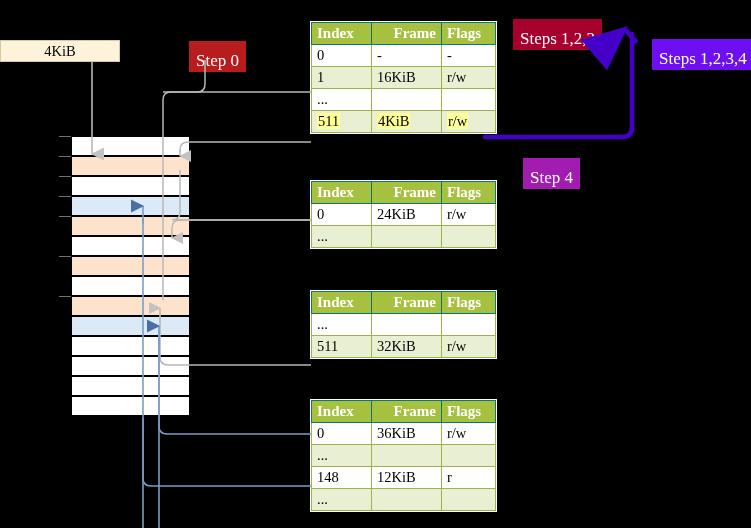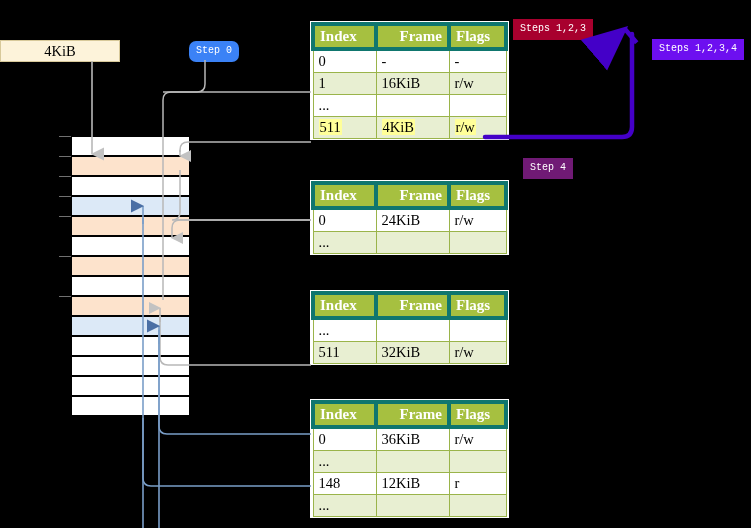--- a/index.html
+++ b/index.html
@@ -8,35 +8,35 @@
   .canvas{position:absolute;left:0;top:0;width:751px;height:528px;}
 
   
   .ptable{position:absolute;border-collapse:collapse;background:#fff;
           box-shadow:0 0 0 1px #ffffff;}
   .ptable td,.ptable th{border:1px solid #9ab44a;padding:1px 5px;
           font-size:14.5px;line-height:19px;height:19px;color:#000;
           font-family:"Liberation Serif", serif;vertical-align:middle;
           white-space:nowrap;}
   .ptable th{background:#a6c040;color:#ffffff;font-weight:bold;
-          font-size:15px;text-align:left;border:4px solid #0f766e;}
+          font-size:15px;text-align:left;border:1px solid #0f766e;}
   .ptable tr.alt td{background:#e8efd2;}
   .ptable tr.plain td{background:#ffffff;}
   .ptable td.c0{width:49px;}
   .ptable td.c1{width:59px;}
   .ptable td.c2{width:43px;}
   .ptable th.c0{width:49px;}
   .ptable th.c1{width:59px;text-align:right;}
   .ptable th.c2{width:43px;}
   .hl{background:#ffff99;padding:0 1px;}
 
   
-  .badge{position:absolute;font-size:10px;line-height:18px;
-         padding:1px 7px 2px 7px;color:#fff;white-space:nowrap;
-         font-family:Liberation Mono, monospace;}
+  .badge{position:absolute;font-size:17px;line-height:18px;
+         padding:11px 7px 2px 7px;color:#fff;white-space:nowrap;
+         font-family:Liberation Serif, serif;}
   .badge.red{background:#a8002e;}
   .badge.purple{background:#6d0ff0;margin-top:20px;}
 
   .memlabel{position:absolute;background:#fdf3da;border:1px solid #d8c99a;
          color:#000;font-size:14.5px;line-height:19px;text-align:center;
          font-family:"Liberation Serif", serif;}
 
   
   .memgrid{position:absolute;left:71px;top:136px;width:119px;height:281px;}
   .memrow{position:absolute;left:0;width:119px;height:20px;
@@ -48,24 +48,24 @@
   svg.overlay{position:absolute;left:0;top:0;width:751px;height:528px;
               pointer-events:none;}
 </style>
 </head>
 <body>
 
 <div class="canvas">
 
   <div class="memlabel" style="left:0px;top:40px;width:118px;height:20px;line-height:20px;">4KiB</div>
 
-  <div class="badge red" style="left: 189px; top: 41px; background: #3b82f6; border-radius: 7px;">Step 0</div>
+  <div class="badge red" style="left: 189px; top: 41px; background: #b91c1c;">Step 0</div>
   <div class="badge red" style="left: 513px; top: 19px; background: rgb(168, 0, 46);">Steps 1,2,3</div>
   <div class="badge purple" style="left: 652px; top: 19px; background: rgb(109, 15, 240);">Steps 1,2,3,4</div>
-  <div class="badge red" style="left: 523px; top: 158px; background: #701a75;">Step 4</div>
+  <div class="badge red" style="left: 523px; top: 158px; background: #a21caf;">Step 4</div>
 
   <div class="memgrid" id="memgrid" style="left: 71px; top: 136px; width: 119px;">
       <div class="memrow" style="top: 0px;"></div>
       <div class="memrow orange" style="top: 20px;"></div>
       <div class="memrow" style="top: 40px;"></div>
       <div class="memrow blue" style="top: 60px;"></div>
       <div class="memrow orange" style="top: 80px;"></div>
       <div class="memrow" style="top: 100px;"></div>
       <div class="memrow orange" style="top: 120px;"></div>
       <div class="memrow" style="top: 140px;"></div>

